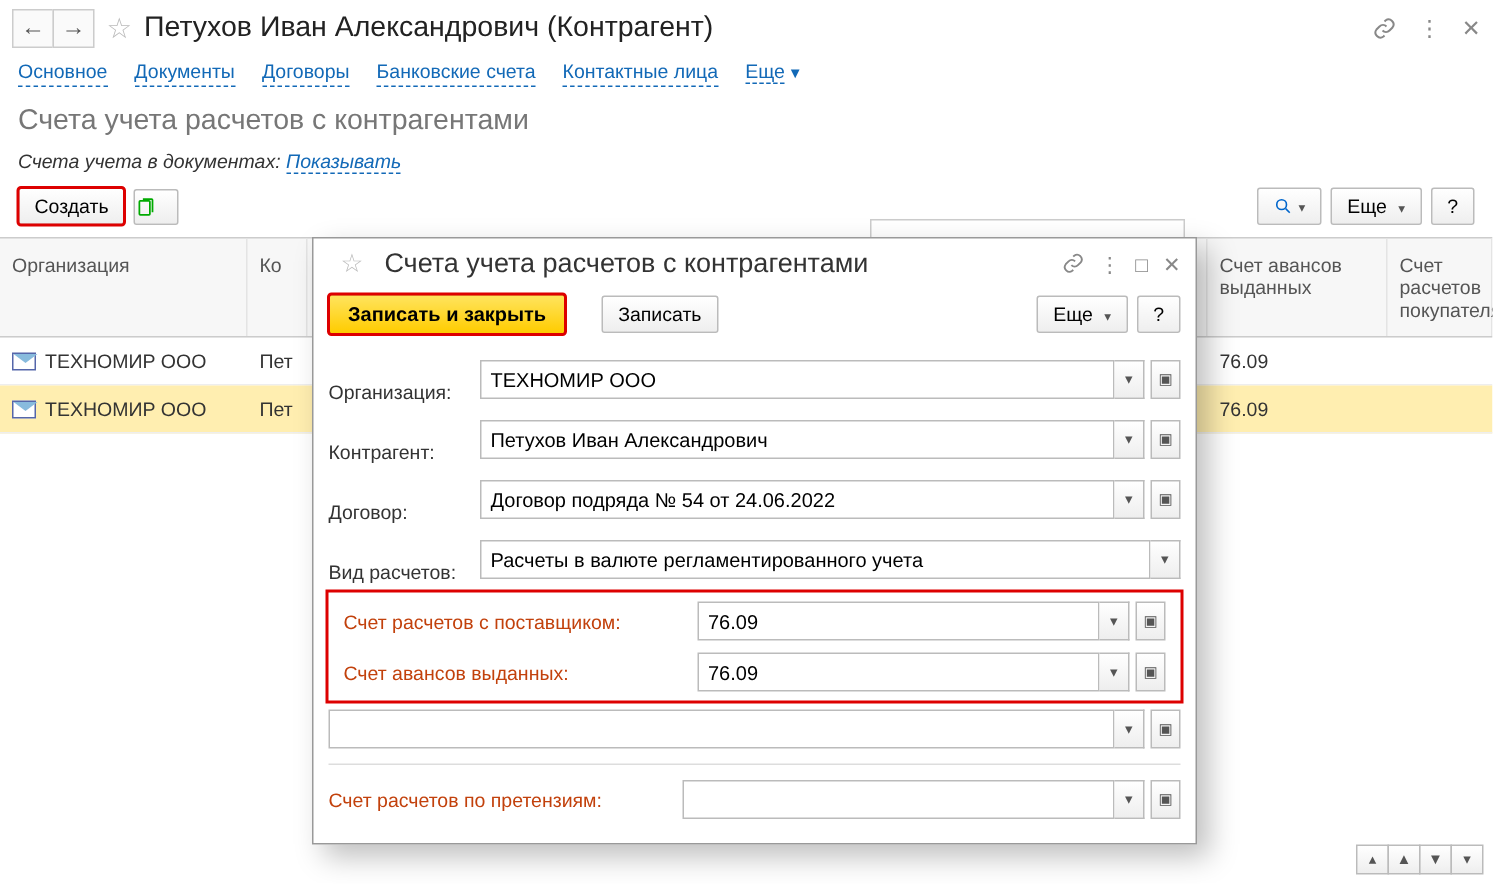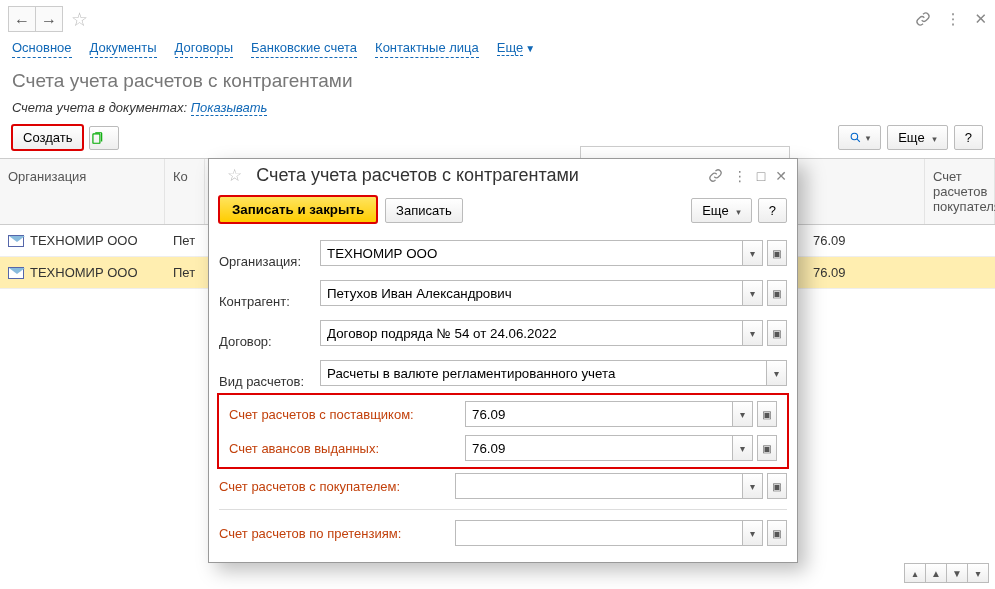--- a/index.html
+++ b/index.html
@@ -43,21 +43,21 @@
   .env-icon::before { content:""; position:absolute; left:0; top:0; border-left:8px solid transparent; border-right:8px solid transparent; border-top:6px solid #8bd; }
   .row-highlight { background: #ffeeb0; }
   .scroll-ctrl { position: absolute; right: 6px; bottom: 6px; display: flex; gap: 0; }
   .scroll-ctrl .sb { width: 22px; height: 20px; border:1px solid #bbb; background: linear-gradient(#fff,#eee); display:flex; align-items:center; justify-content:center; margin-left:-1px; cursor:pointer; font-size:10px; color:#555;}
   
   .modal { position: absolute; left: 208px; top: 158px; width: 590px; background: #fff; border: 1px solid #999; box-shadow: 8px 8px 18px rgba(0,0,0,.25); padding-bottom: 12px;}
   .modal-head { display:flex; align-items:center; padding: 6px 10px; }
   .modal-title { font-size: 18px; color: #333; margin-left: 6px;}
   .modal-head-right { margin-left:auto; display:flex; gap:10px; color:#888;}
   .modal-head-right span { cursor:pointer; font-size:14px;}
-  .modal-toolbar { display:flex; align-items:flex-end; gap:8px; padding: 4px 10px 10px 10px;}
+  .modal-toolbar { display:flex; align-items:center; gap:24px; padding: 4px 10px 10px 10px;}
   .btn-yellow { background: linear-gradient(#ffe45e,#ffcc00); border:1px solid #c9a800; font-weight:bold; padding:5px 12px; cursor:pointer; border-radius:2px;}
   .modal-toolbar-right { margin-left:auto; display:flex; gap:6px;}
   .form-row { display:flex; align-items:center; padding: 4px 10px; gap: 6px;}
   .form-label { width: 95px; color:#333;margin-top:17px; }
   .form-label-wide { width: 230px; color:#c2410c; }
   .form-input-wrap { flex:1; display:flex; }
   .form-input { flex:1; border:1px solid #bbb; height:26px; padding:0 6px; background:#fff; }
   .inp-btn { width:20px; height:26px; border:1px solid #bbb; border-left:none; background:linear-gradient(#fff,#eee); display:flex; align-items:center; justify-content:center; cursor:pointer; font-size:10px; color:#555;}
   .inp-btn.sep { margin-left:4px; border-left:1px solid #bbb;}
   .section-head { color: #0b8a5a; padding: 6px 10px 2px 10px; font-size: 14px;}
@@ -74,20 +74,21 @@
 
 <div class="window">
 
   <div class="watermark">БухЭксперт</div>
   <div class="watermark-sub">База ответов по учету в 1С</div>
 
   <div class="header-bar">
     <div class="nav-arrow">←</div>
     <div class="nav-arrow">→</div>
     <span class="star">☆</span>
+    <span class="page-title">Петухов Иван Александрович (Контрагент)</span>
     <div class="header-right">
       <span>
         <svg width="16" height="16" viewBox="0 0 24 24" fill="none" stroke="#888" stroke-width="2">
             <path d="M10 14a5 5 0 0 0 7 0l3-3a5 5 0 0 0-7-7l-1 1"></path>
             <path d="M14 10a5 5 0 0 0-7 0l-3 3a5 5 0 0 0 7 7l1-1"></path>
           </svg>
       </span>
       <span>⋮</span>
       <span>✕</span>
     </div>
@@ -134,20 +135,21 @@
         <span style="font-size:9px;color:#555;margin-left:4px;">▾</span>
       </button>
       <button class="btn">?</button>
     </div>
   </div>
 
   <div class="grid-head">
     <div class="col col-org">Организация</div>
     <div class="col col-k">Ко</div>
     <div class="col col-gap"></div>
+    <div class="col col-av">Счет авансов выданных</div>
     <div class="col col-ras">Счет расчетов покупателя</div>
   </div>
 
   <div class="grid-row">
     <div class="cell cell-org">
       <span class="env-icon"></span>
       <span>ТЕХНОМИР ООО</span>
     </div>
     <div class="cell cell-k">Пет</div>
     <div class="cell cell-gap"></div>
@@ -247,21 +249,20 @@
         <div class="form-label-wide">Счет авансов выданных:</div>
         <div class="form-input-wrap">
           <input class="form-input" value="76.09" style="">
           <div class="inp-btn">▾</div>
           <div class="inp-btn sep">▣</div>
         </div>
       </div>
     </div>
 
     <div class="form-row">
-      <div class="form-label-wide">Счет расчетов с покупателем:</div>
       <div class="form-input-wrap">
         <input class="form-input" value="" style="">
         <div class="inp-btn">▾</div>
         <div class="inp-btn sep">▣</div>
       </div>
     </div>
 
     <div class="divider"></div>
 
     <div class="form-row">

